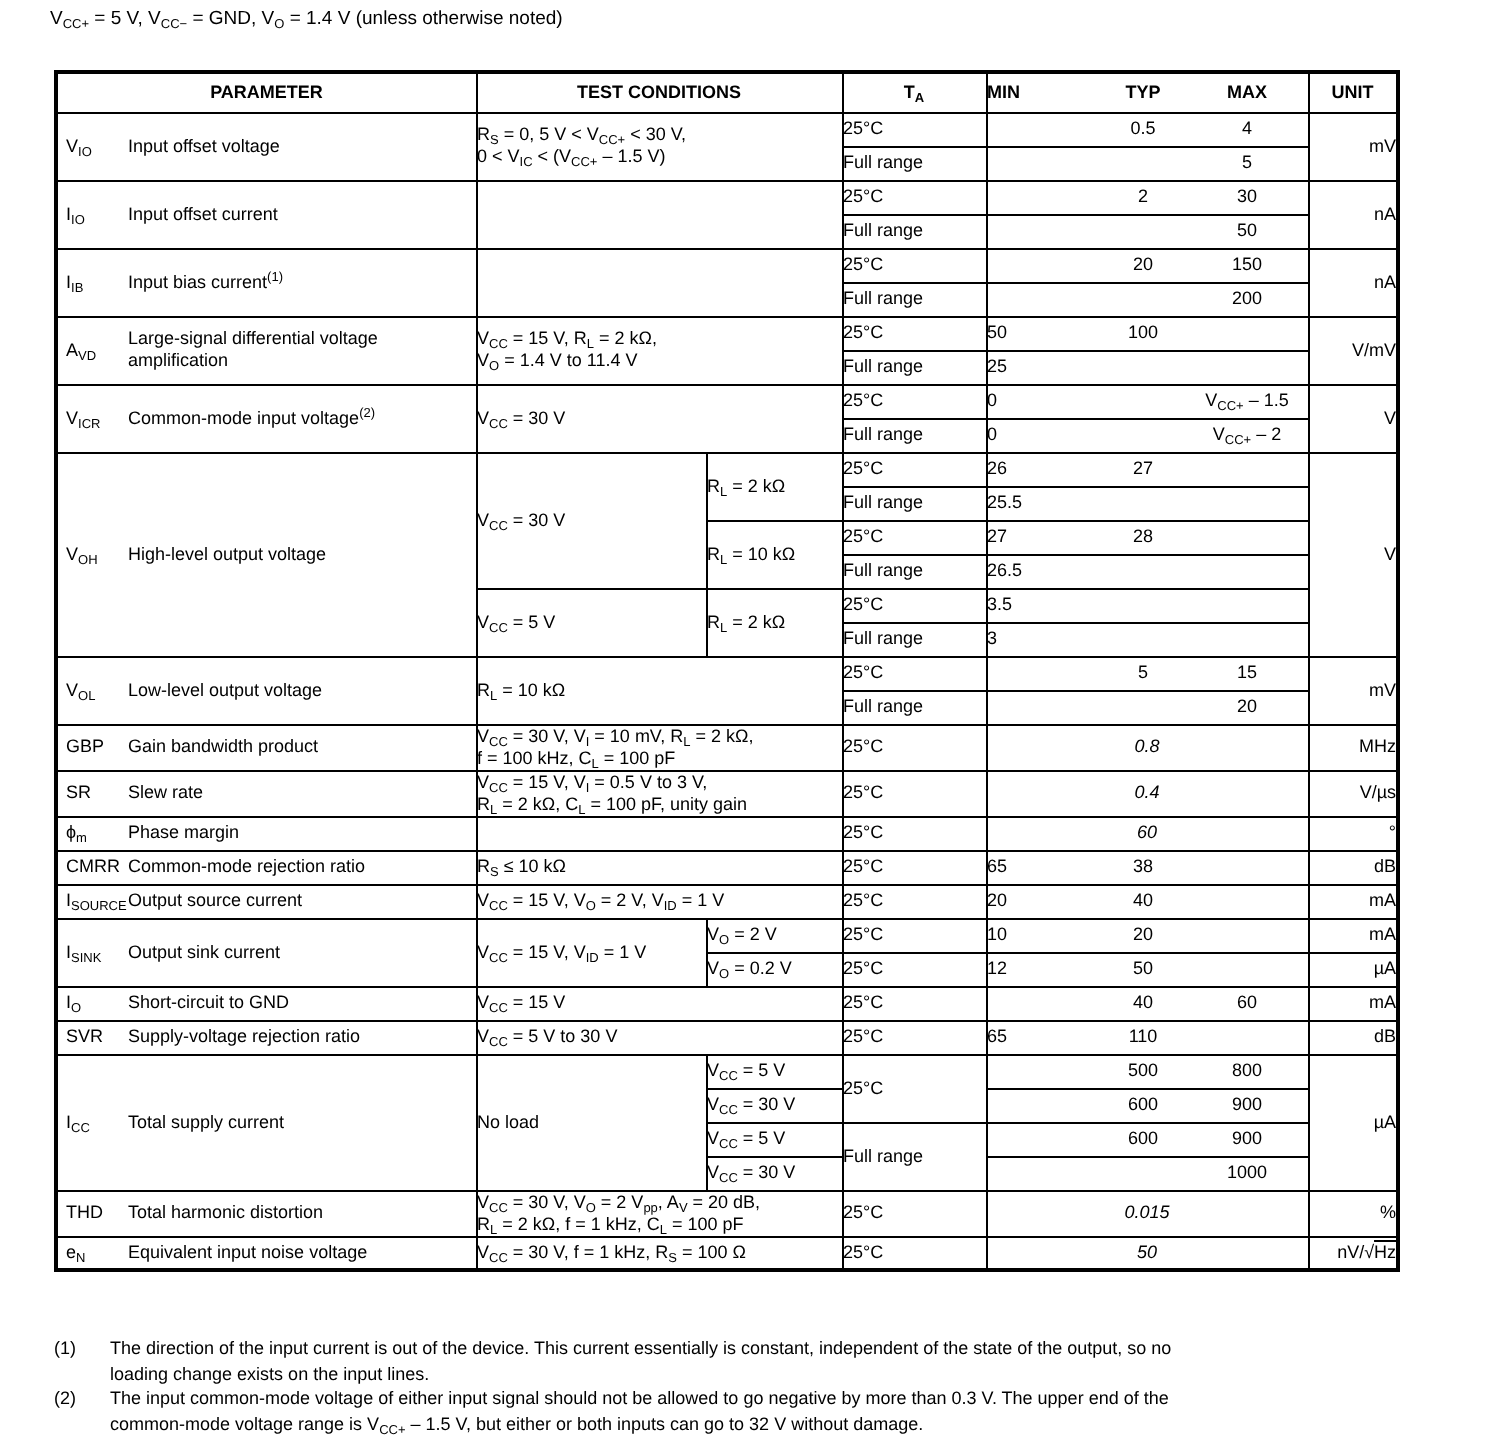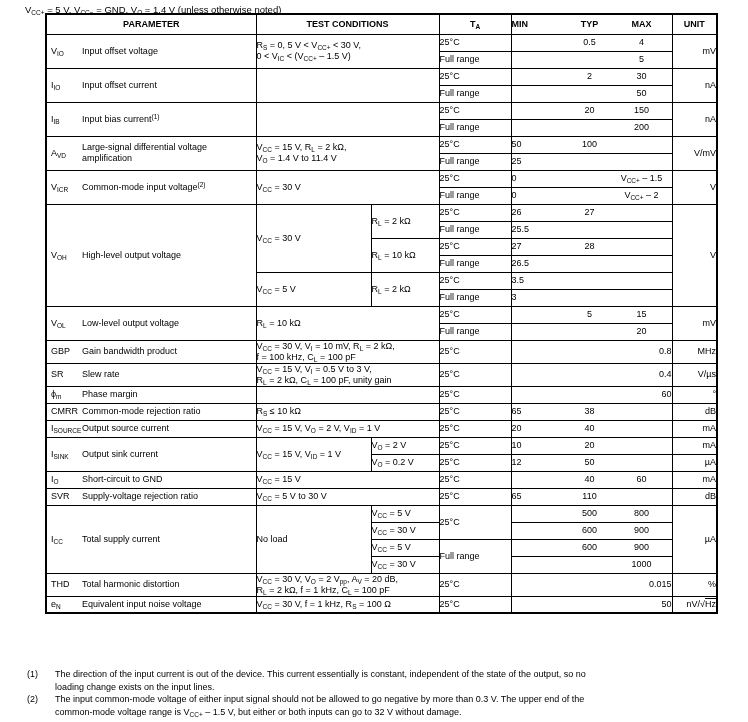--- a/index.html
+++ b/index.html
@@ -15,26 +15,25 @@
   sub { font-size: 6.5px; vertical-align: -2px; line-height: 0; letter-spacing: 0; }
   sup { font-size: 6.5px; vertical-align: 3.5px; line-height: 0; }
   .ol { text-decoration: overline; }
 
   #cond-title {
     position: absolute; left: 25px; top: 4px;
     font-size: 9.5px;
   }
 
   table#spec {
-    position: absolute; left: 27px; top: 13px;
+    position: absolute; left: 27px; top: 35px;
     width: 671px;
     border-collapse: collapse;
     table-layout: fixed;
     border: 2px solid #000;
-    margin-left: 18px;
   }
   #spec th, #spec td {
     border: 1px solid #000;
     padding: 0;
     vertical-align: middle;
     font-size: 9px;
     line-height: 11px;
     overflow: hidden;
   }
   #spec thead th { height: 20px; font-weight: bold; text-align: center; }
@@ -48,21 +47,21 @@
     text-align: left;
     padding: 1px 2px 1px 4px;
   }
   .cell-ta { text-align: left; }
   .cell-unit { text-align: right; }
 
   .vwrap { display: flex; width: 100%; }
   .vwrap .vmin { flex: 1; text-align: left; }
   .vwrap .vtyp { flex: 1; text-align: center; }
   .vwrap .vmax { flex: 1; text-align: center; padding-right: 4px; white-space: nowrap; }
-  .vcenter { text-align: right; width: 100%; }
+  .vcenter { text-align: center; width: 100%; font-style: italic; }
 
   #footnotes {
     position: absolute; left: 27px; top: 668px;
     width: 700px;
   }
   .footnote { display: flex; line-height: 12.5px; font-size: 9px; }
   .fnum { flex: 0 0 28px; }
   .ftext { flex: 1; }
 </style>
 </head>

